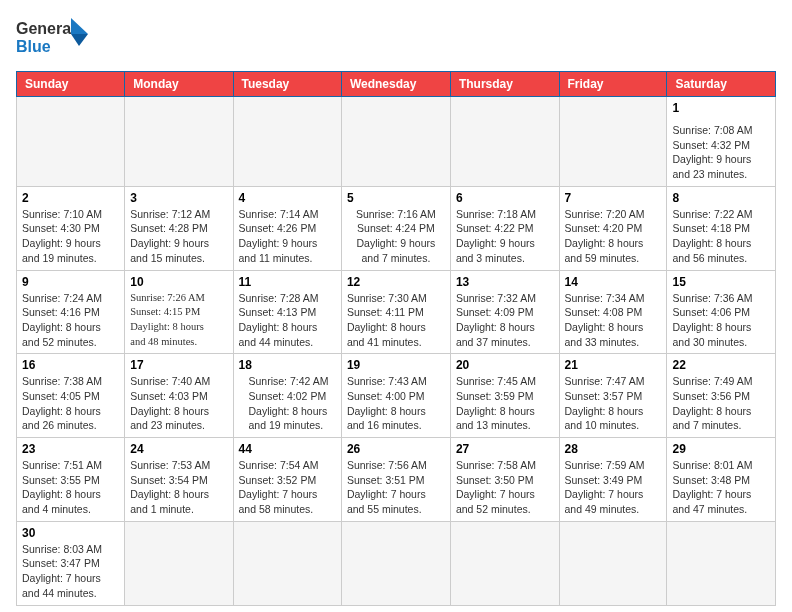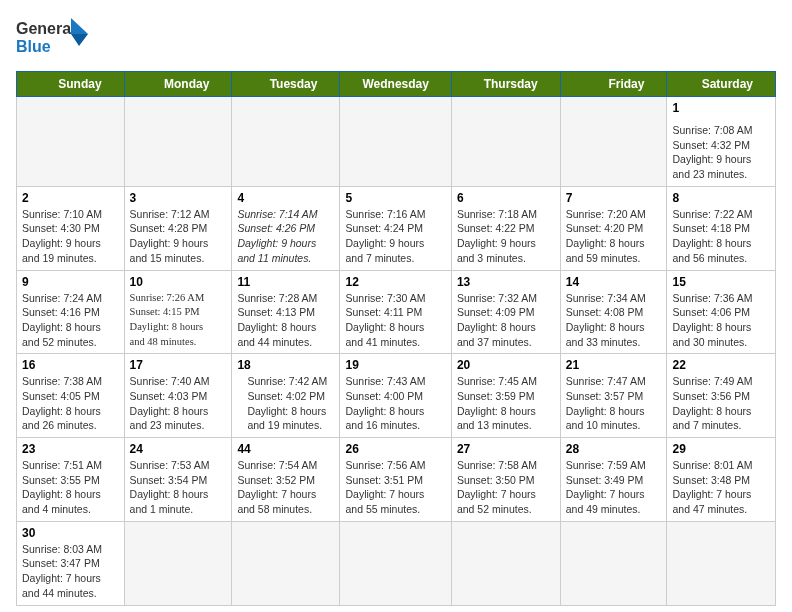--- a/index.html
+++ b/index.html
@@ -36,24 +36,24 @@
     .location {
       font-size: 14px;
       color: #555;
     }
     .calendar {
       width: 100%;
       border-collapse: collapse;
       font-size: 11px;
     }
     .calendar th {
-      background-color: #4d7c0f;
+      background-color: #ef4444;
       color: #fff;
-      text-align: right;
-      padding: 5px 22px;
+      text-align: left;
+      padding: 5px 8px;
       font-size: 12px;
       font-weight: bold;
       border: 1px solid #1565a8;
     }
     .calendar td {
       border: 1px solid #ccc;
       vertical-align: top;
       padding: 4px 5px;
       width: 110px;
       min-height: 70px;
@@ -130,28 +130,28 @@
         </td>
         <td>
           <span class="day-number">3</span>
           <div class="day-info" style="white-space: pre-line;">Sunrise: 7:12 AM
 Sunset: 4:28 PM
 Daylight: 9 hours
 and 15 minutes.</div>
         </td>
         <td>
           <span class="day-number">4</span>
-          <div class="day-info" style="white-space: pre-line; font-style: italic;">Sunrise: 7:14 AM
+          <div class="day-info" style="white-space: pre-line;">Sunrise: 7:14 AM
 Sunset: 4:26 PM
 Daylight: 9 hours
 and 11 minutes.</div>
         </td>
         <td>
           <span class="day-number">5</span>
-          <div class="day-info" style="white-space: pre-line;">Sunrise: 7:16 AM
+          <div class="day-info" style="white-space: pre-line; text-align: center;">Sunrise: 7:16 AM
 Sunset: 4:24 PM
 Daylight: 9 hours
 and 7 minutes.</div>
         </td>
         <td>
           <span class="day-number">6</span>
           <div class="day-info" style="white-space: pre-line;">Sunrise: 7:18 AM
 Sunset: 4:22 PM
 Daylight: 9 hours
 and 3 minutes.</div>

